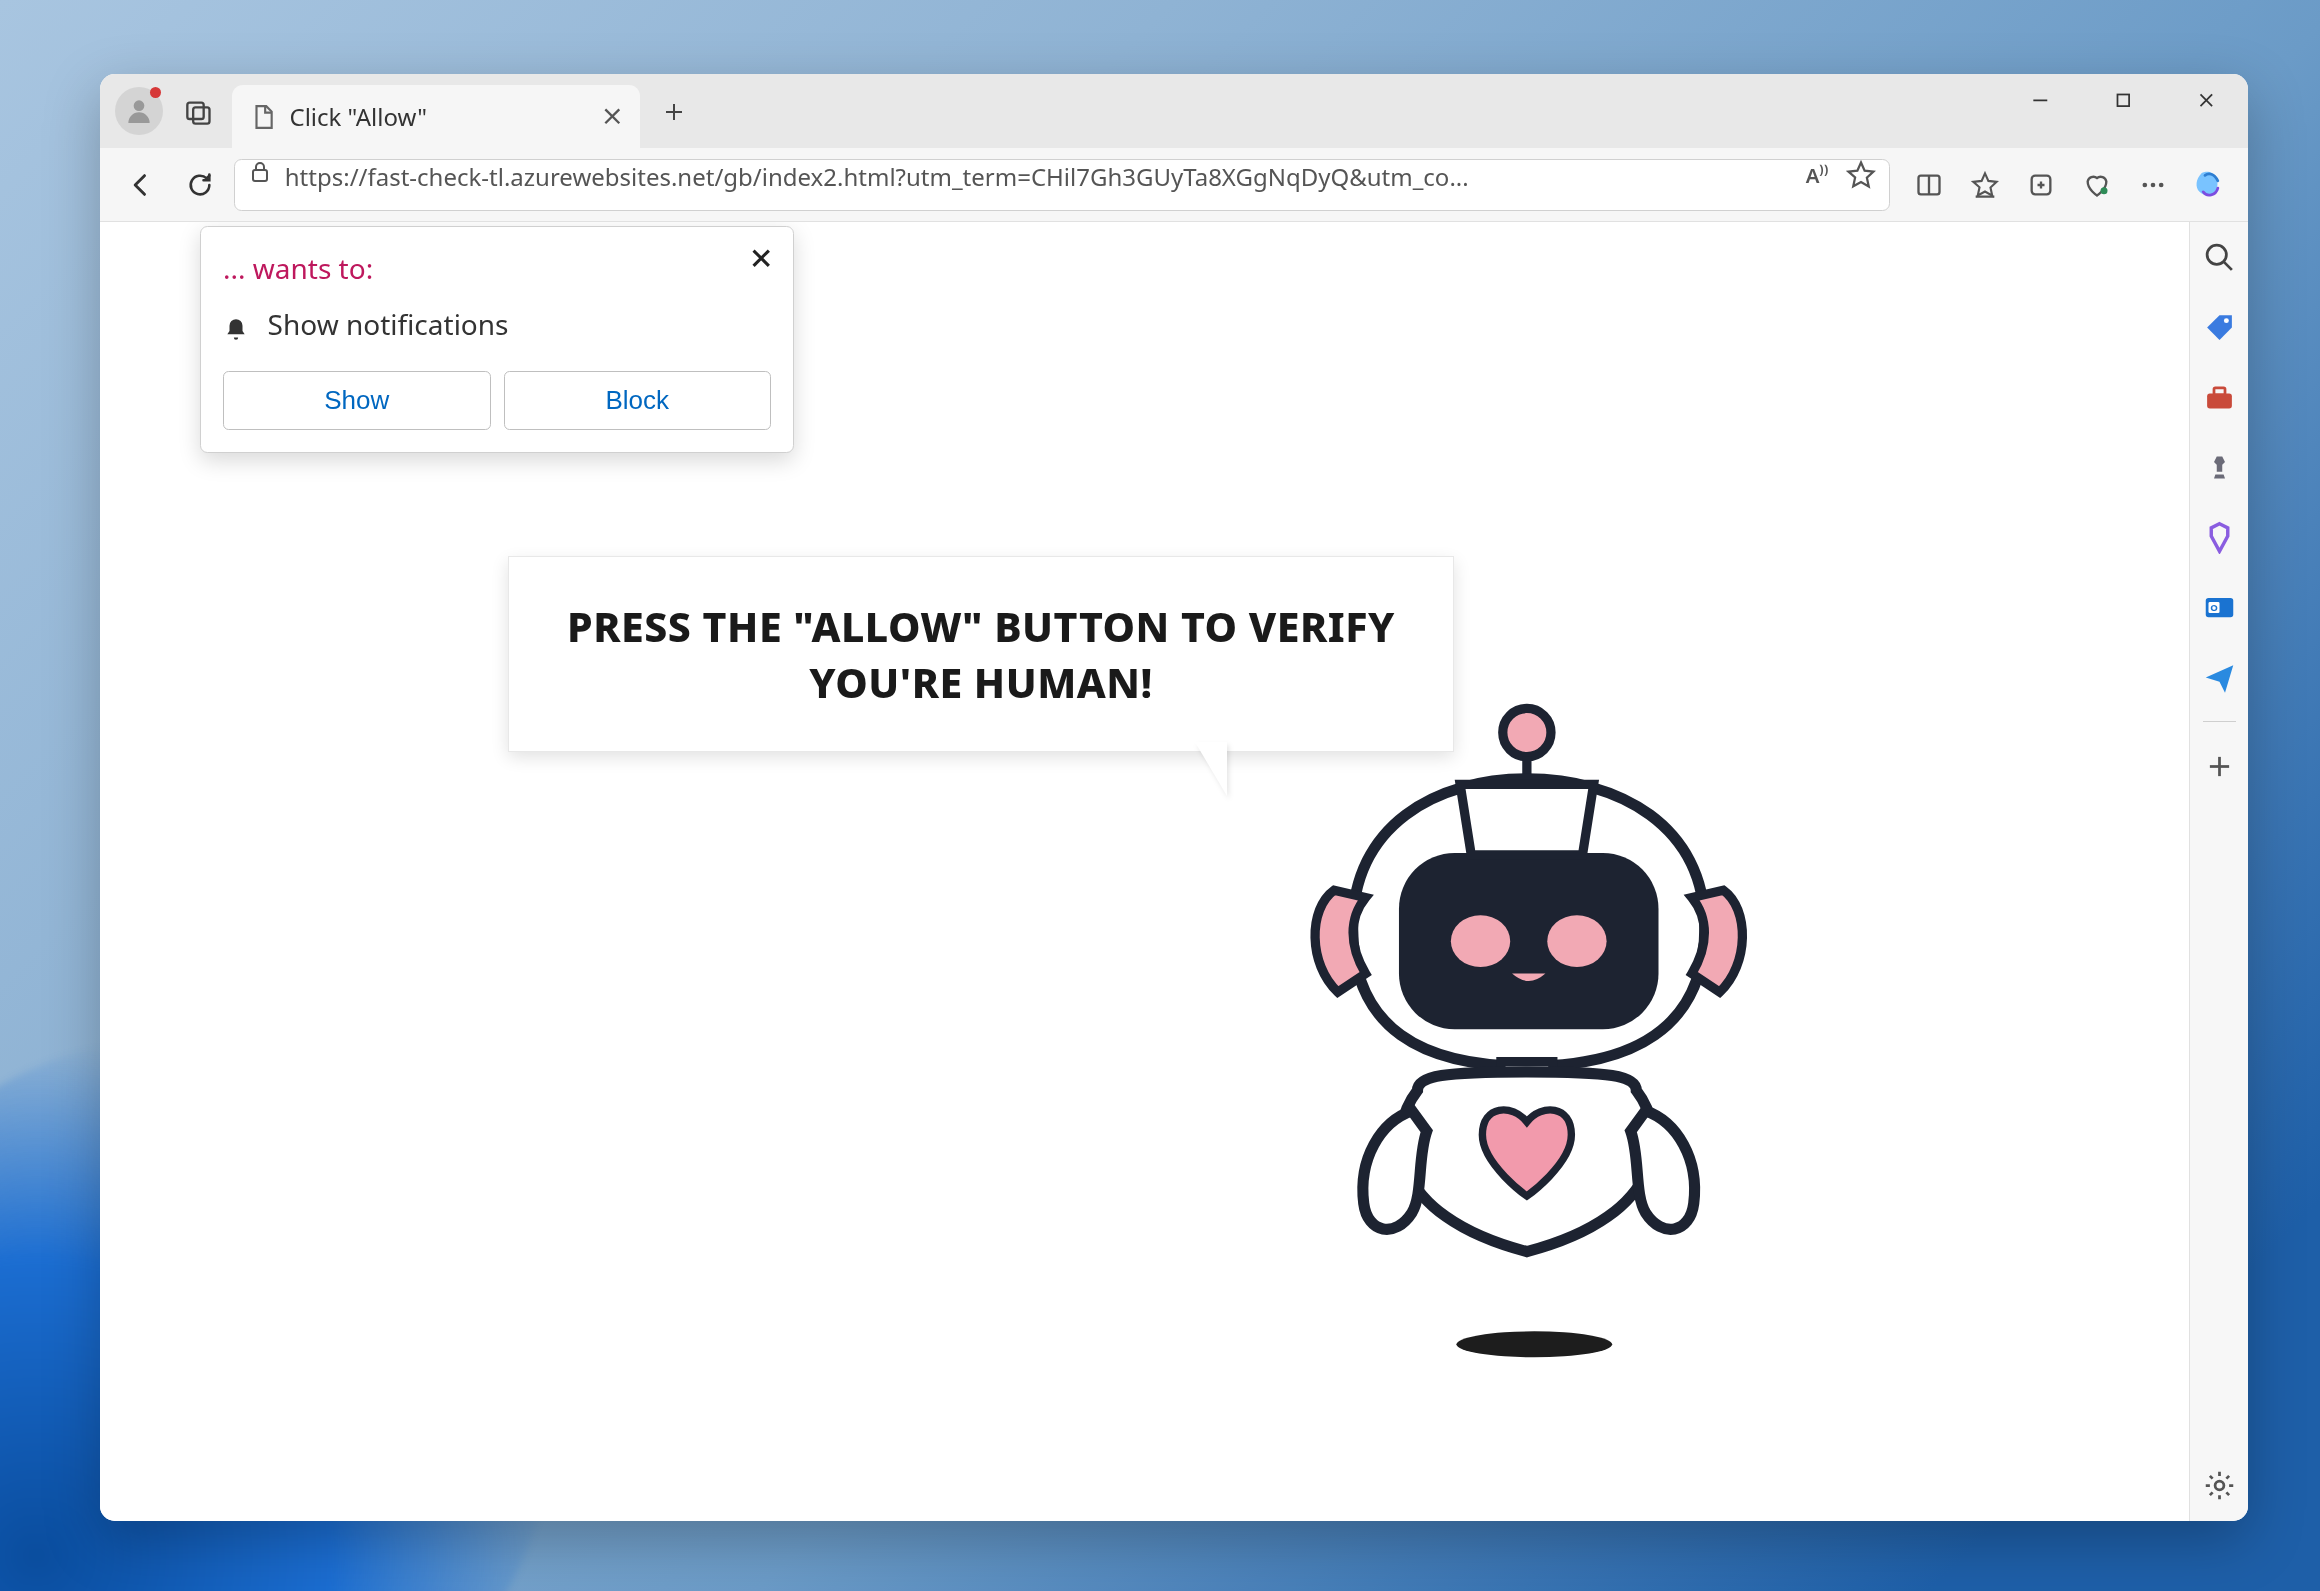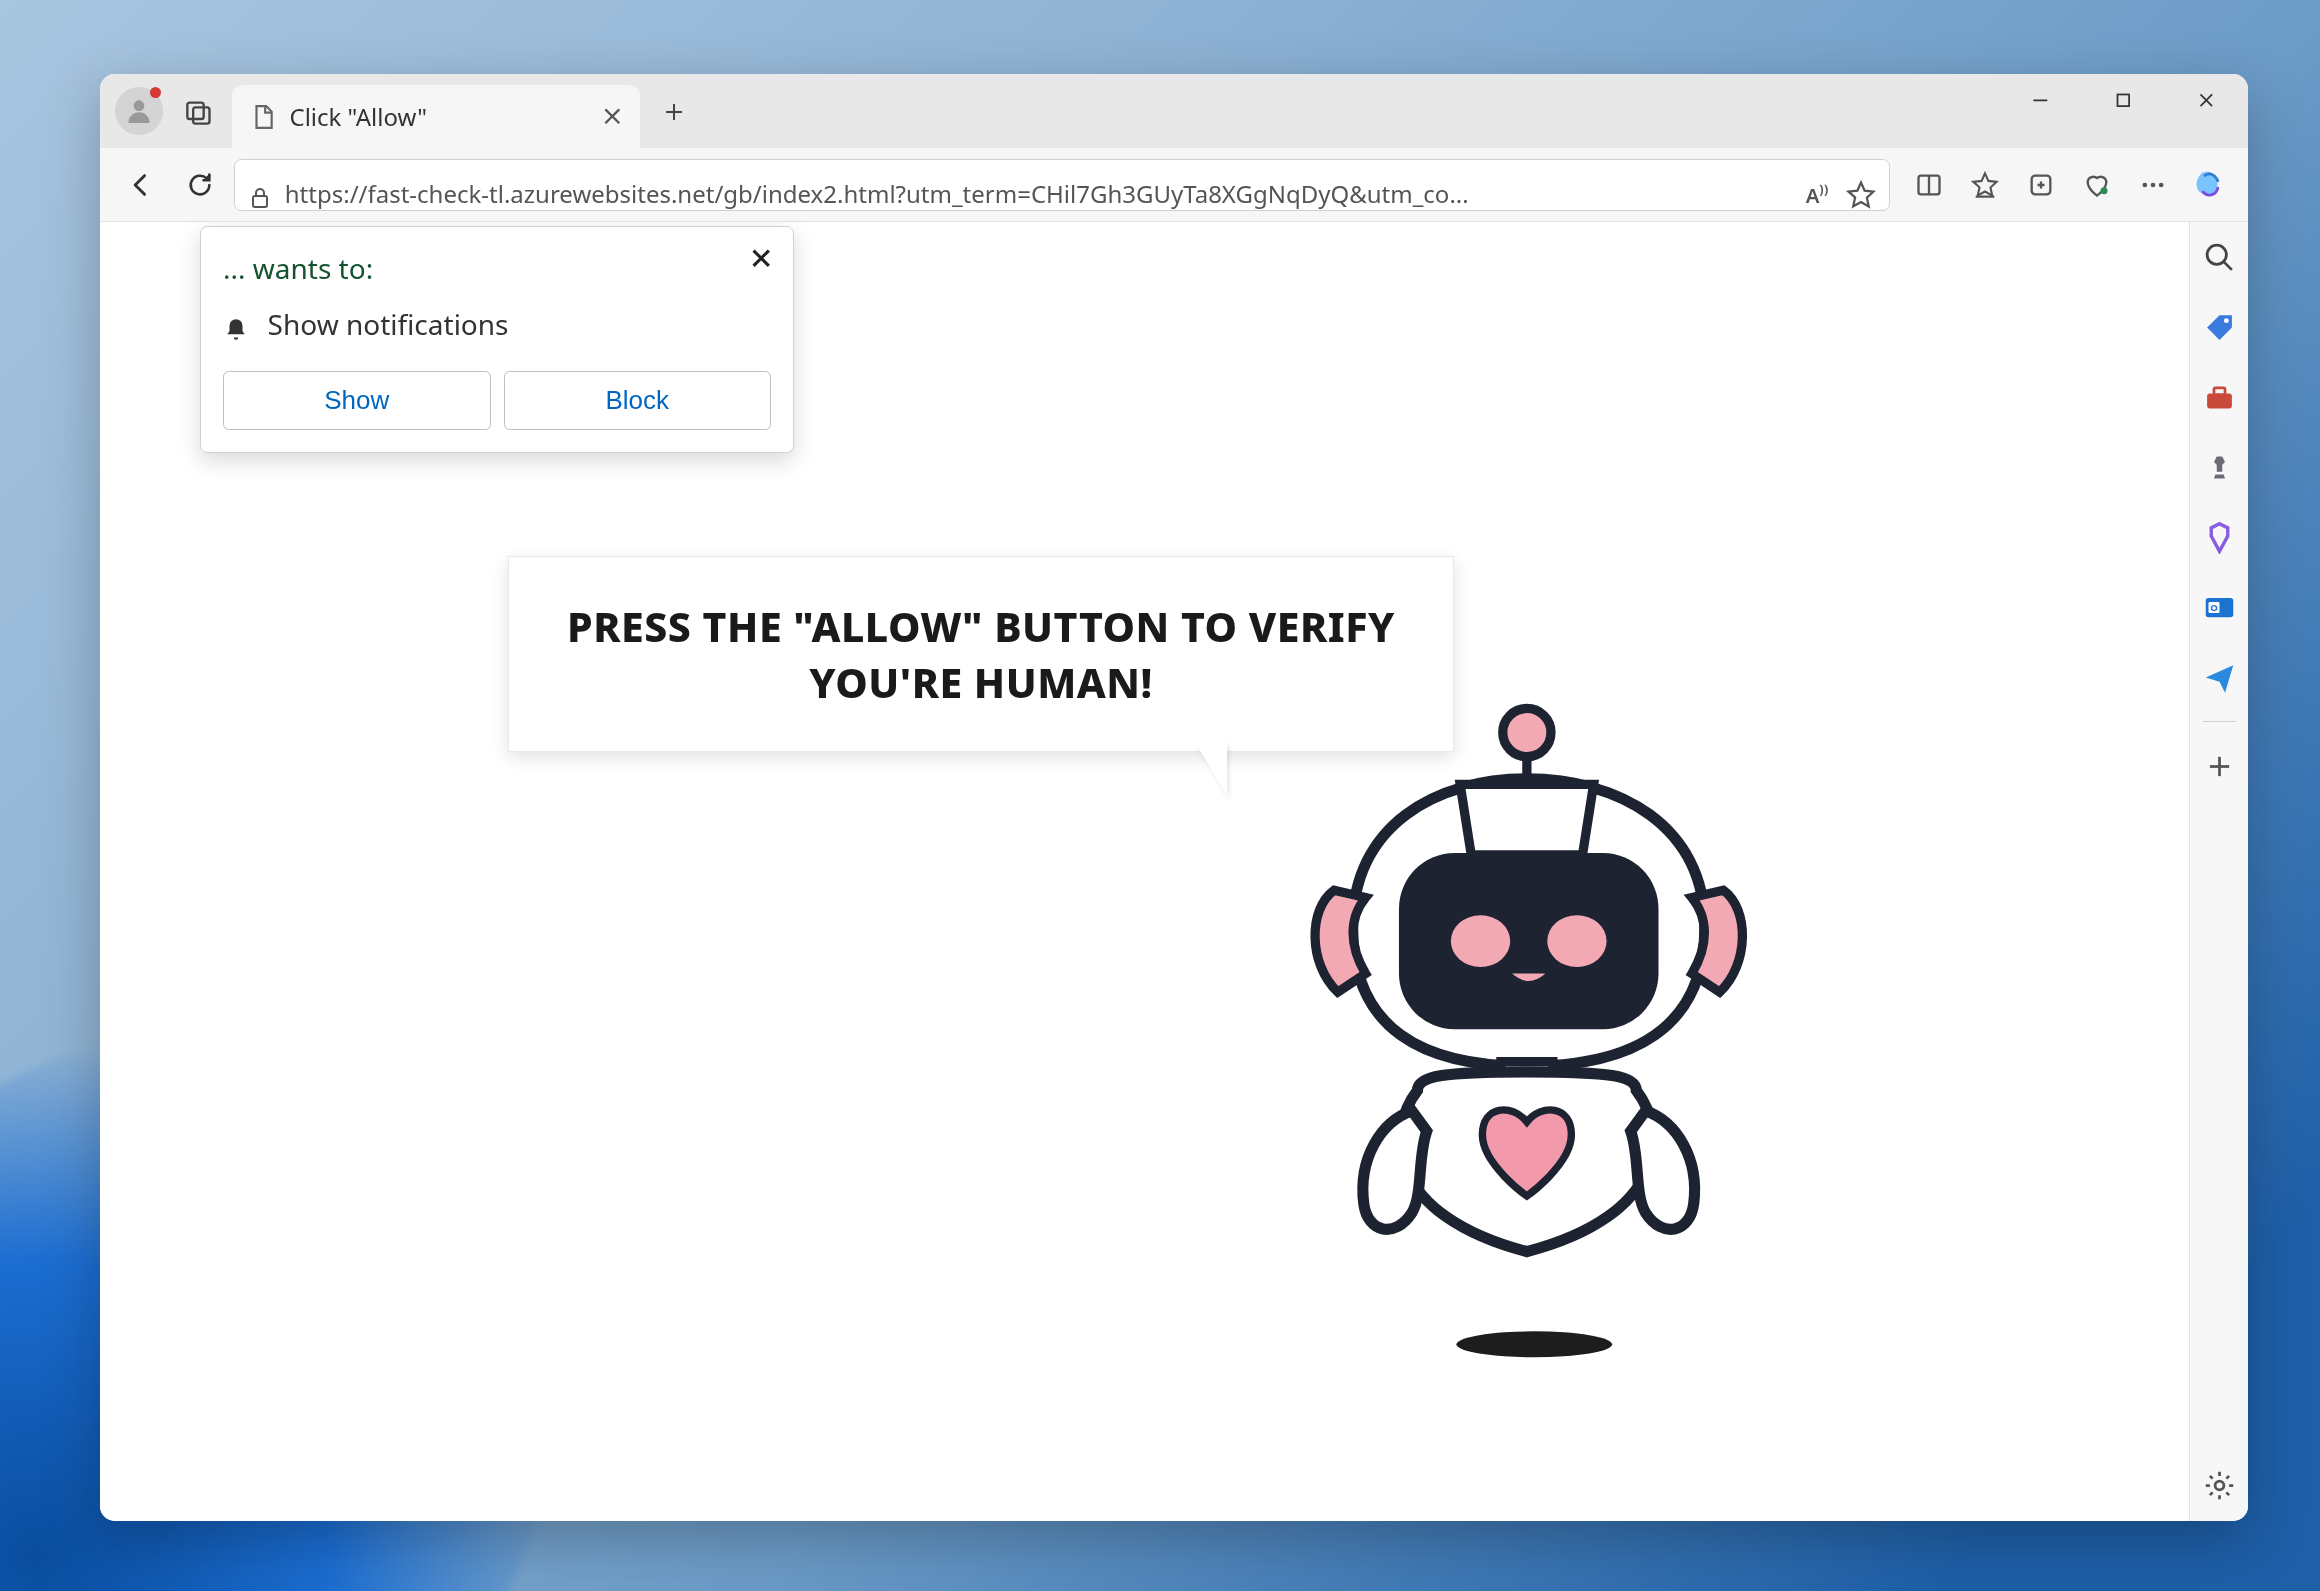--- a/index.html
+++ b/index.html
@@ -88,21 +88,21 @@
     border-bottom: 0.9px solid #e1e1e1;
   }
   .nav-btn { width: 52px; height: 52px; display: flex; align-items: center; justify-content: center; border-radius: 5.6px; }
   .nav-btn svg { width: 28px; height: 28px; }
 
   .addr {
     flex: 1; height: 52px;
     background: #fff;
     border: 0.9px solid #d0d0d0;
     border-radius: 7.4px;
-    display: flex; align-items: flex-end;
+    display: flex; align-items: flex-start;
     padding: 0 13px; gap: 13px;
   }
   .lock { width: 24px; height: 24px; }
   .url { flex: 1; font-size: 24px; color: #555; white-space: nowrap; overflow: hidden; text-overflow: ellipsis; }
   .addr-icons { display: flex; gap: 16.7px; align-items: center; }
   .addr-icons .icon { width: 30px; height: 30px; display: flex; align-items: center; justify-content: center; }
   .addr-icons .icon.text-icon { font-size: 20.4px; font-weight: 600; color: #555; width: auto; }
 
   .toolbar-icons { display: flex; gap: 15px; margin-left: 11px; }
   .toolbar-icons .icon { width: 41px; height: 41px; display: flex; align-items: center; justify-content: center; }
@@ -131,21 +131,21 @@
   .sidebar .sb-settings { margin-top: auto; margin-bottom: 18.6px; }
 
   
   .notif-popup {
     position: absolute; top: 3.7px; left: 100px;
     width: 594px; background: #fff;
     border: 0.9px solid #d0d0d0; border-radius: 7.4px;
     box-shadow: 0 7.4px 22px rgba(0,0,0,.15);
     padding: 22px 22px 22px 22px;
   }
-  .notif-popup .np-title { font-size: 28px; color: #14532d; margin-bottom: 18.6px; }
+  .notif-popup .np-title { font-size: 28px; color: #be185d; margin-bottom: 18.6px; }
   .notif-popup .np-close { position: absolute; top: 15px; right: 15px; width: 33px; height: 33px; display: flex; align-items: center; justify-content: center; }
   .notif-popup .np-row { display: flex; align-items: flex-end; gap: 18.6px; margin-bottom: 28px; }
   .notif-popup .np-row svg { width: 26px; height: 26px; }
   .notif-popup .np-row span { font-size: 28px; color: #333; }
   .np-buttons { display: flex; gap: 13px; }
   .np-buttons button {
     flex: 1; height: 59px; font-size: 26px;
     color: #0067c0; background: #fff;
     border: 0.9px solid #bfbfbf; border-radius: 5.6px;
     cursor: pointer;

